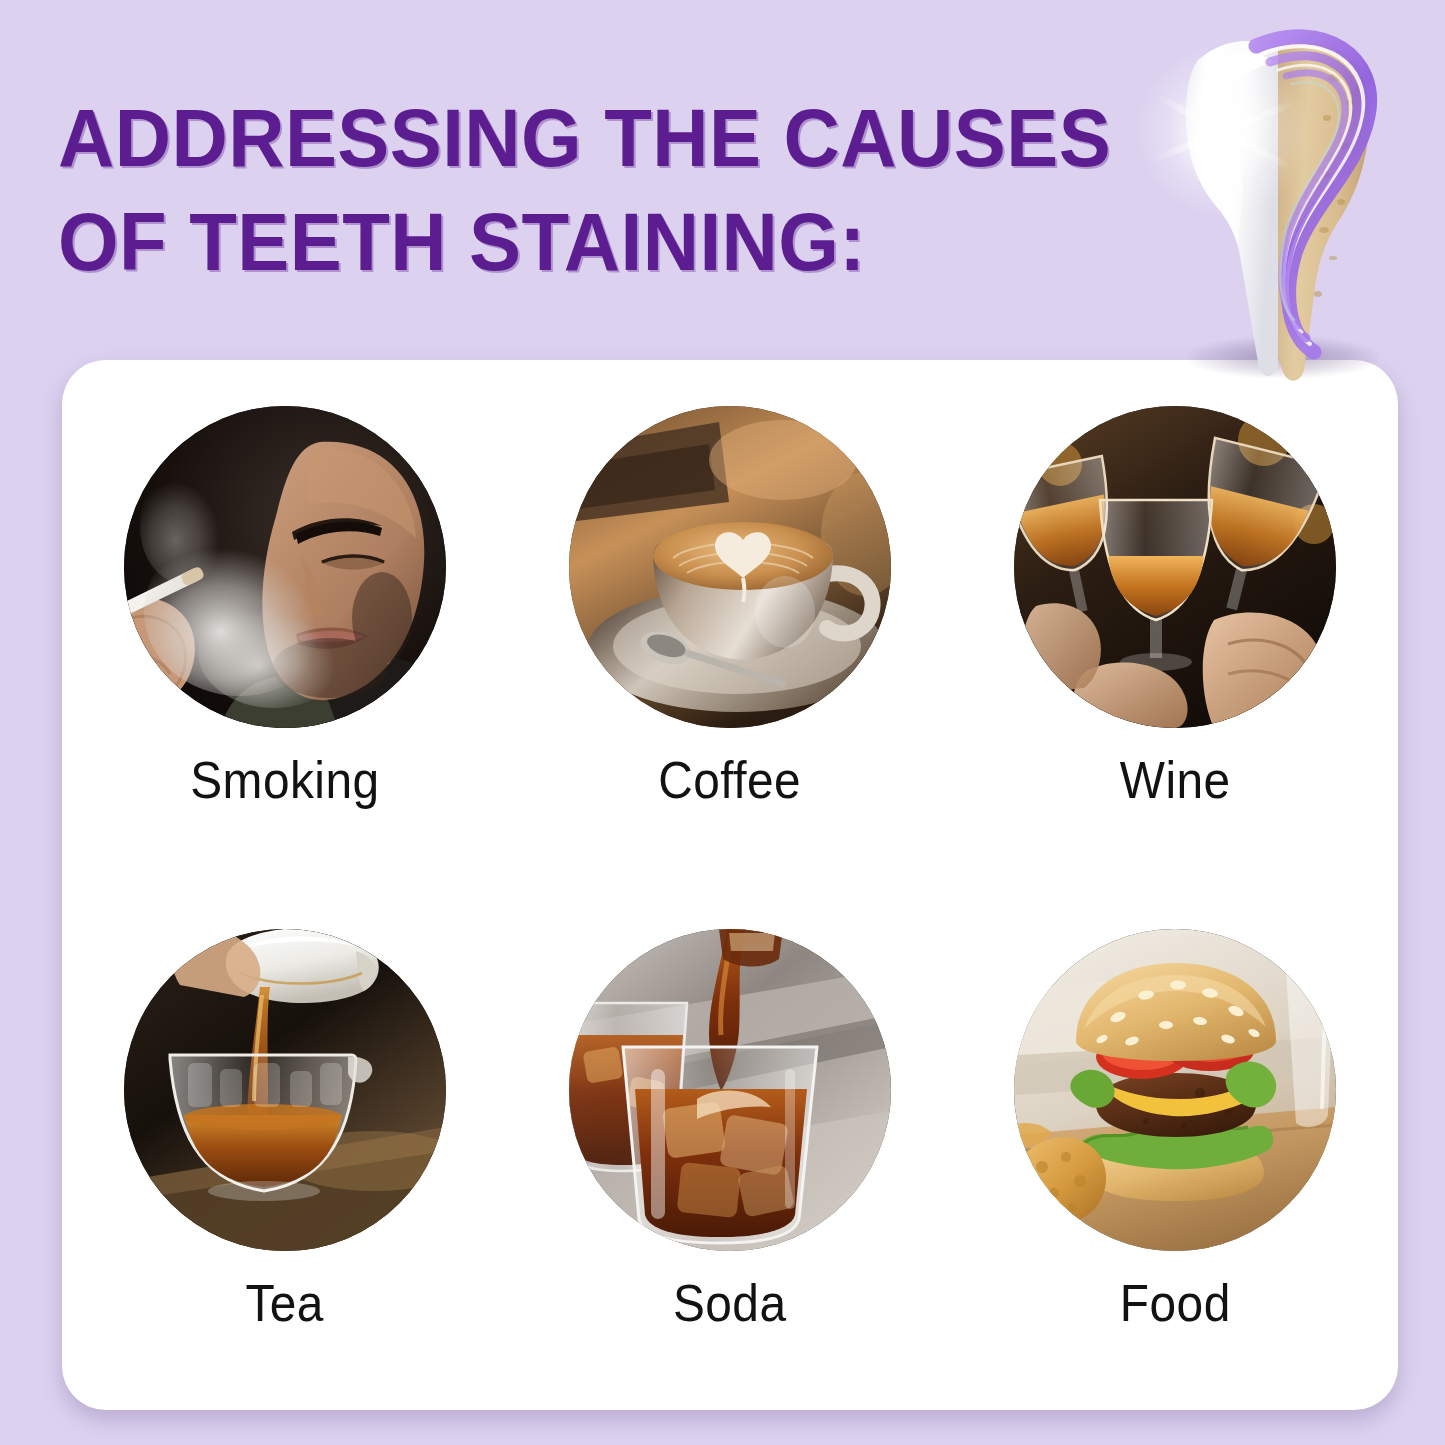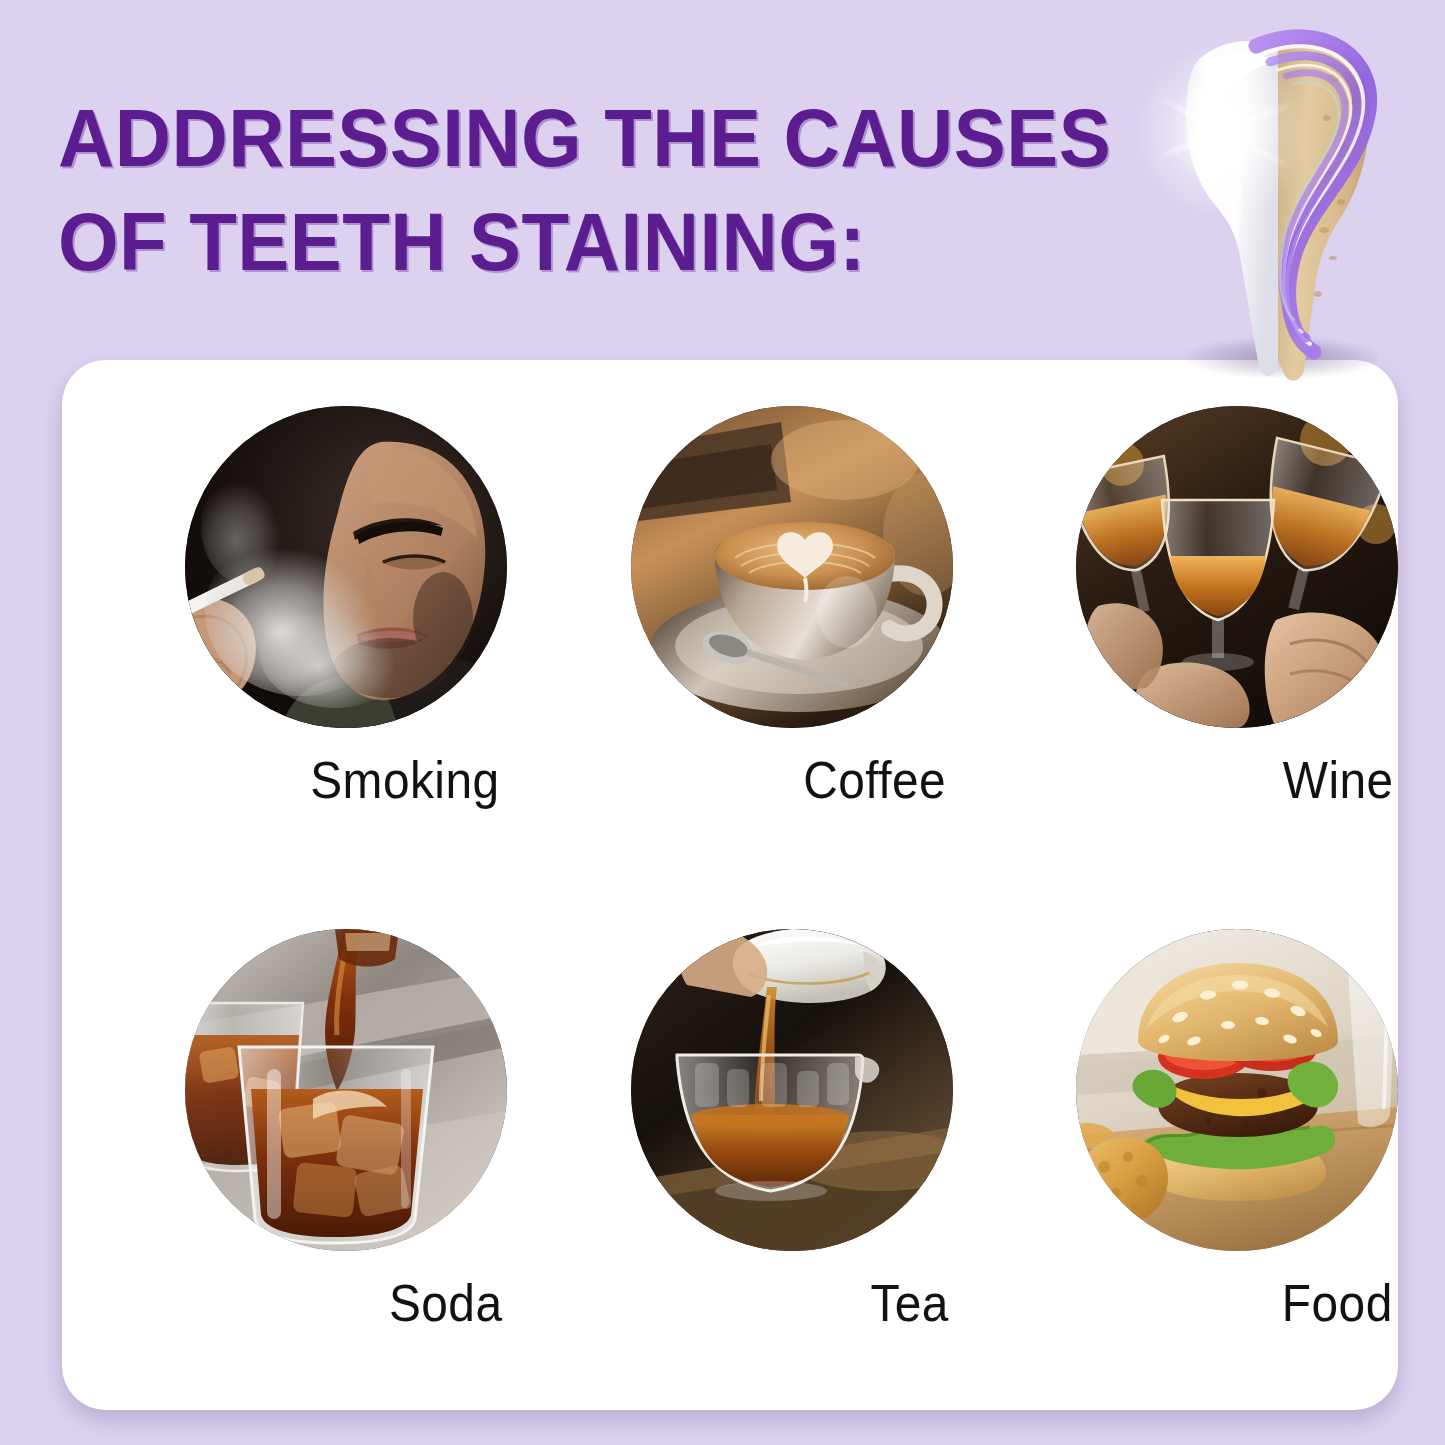--- a/index.html
+++ b/index.html
@@ -63,21 +63,21 @@
   
   .grid{
     position:absolute;left:62px;top:360px;
     width:1336px;height:1050px;
     display:grid;
     grid-template-columns:repeat(3,1fr);
     grid-template-rows:repeat(2,1fr);
     z-index:5;
   }
   .cell{
-    display:flex;flex-direction:column;align-items:flex-end;justify-content:flex-start;
+    display:flex;flex-direction:column;align-items:center;justify-content:flex-start;
     padding-top:46px;
   }
   .photo{
     width:322px;height:322px;border-radius:50%;
     overflow:hidden;position:relative;
     background:#2a2320;
   }
   .photo svg{display:block;width:322px;height:322px;}
   .caption{
     margin-top:22px;
@@ -353,79 +353,20 @@
           <path d="M22 200 C48 192 72 202 82 222 C92 242 86 270 70 282 L12 288 C4 258 6 214 22 200 Z" fill="url(#wHand)" opacity="0.9"></path>
         </svg>
       </div>
       <div class="caption">Wine</div>
     </div>
 
     <div class="cell r2">
       <div class="photo">
         <svg viewBox="0 0 322 322">
           <defs>
-            <linearGradient id="sBg" x1="0" y1="0" x2="0.8" y2="1">
-              <stop offset="0%" stop-color="#cfc8c2"></stop>
-                <stop offset="40%" stop-color="#8e8781"></stop>
-                <stop offset="100%" stop-color="#d6d0c9"></stop>
-            </linearGradient>
-            <linearGradient id="sCola" x1="0" y1="0" x2="0" y2="1">
-              <stop offset="0%" stop-color="#b35c1b"></stop>
-                <stop offset="45%" stop-color="#7d2f0c"></stop>
-                <stop offset="100%" stop-color="#4a1a06"></stop>
-            </linearGradient>
-            <linearGradient id="sGlass" x1="0" y1="0" x2="1" y2="0">
-              <stop offset="0%" stop-color="#ffffff" stop-opacity="0.55"></stop>
-              <stop offset="45%" stop-color="#ffffff" stop-opacity="0.12"></stop>
-              <stop offset="100%" stop-color="#ffffff" stop-opacity="0.48"></stop>
-            </linearGradient>
-          </defs>
-          <rect width="322" height="322" fill="url(#sBg)"></rect>
-
-          <path d="M0 96 L322 40 L322 92 L0 158 Z" fill="#b9b2ac" opacity="0.8"></path>
-          <path d="M0 150 L322 86 L322 118 L0 186 Z" fill="#6f6862" opacity="0.55"></path>
-          <path d="M0 238 L322 182 L322 322 L0 322 Z" fill="#cdc6bf" opacity="0.6"></path>
-
-          <path d="M-10 74 L118 74 L108 222 C104 236 88 242 54 242 C20 242 4 236 0 222 Z" fill="url(#sGlass)" stroke="#eceae7" stroke-width="2.5"></path>
-          <path d="M-6 106 L114 106 L106 218 C102 230 88 236 54 236 C20 236 6 230 2 218 Z" fill="url(#sCola)" opacity="0.93"></path>
-          <g fill="#e2a861" opacity="0.55">
-            <rect x="16" y="120" width="36" height="32" rx="6" transform="rotate(-10 34 136)"></rect>
-            <rect x="60" y="150" width="34" height="30" rx="6" transform="rotate(12 77 165)"></rect>
-          </g>
-
-          <path d="M158 0 C150 44 140 74 140 104 C140 126 146 146 152 162
-                   C160 150 168 126 170 102 C172 66 168 30 176 0 Z" fill="url(#sCola)"></path>
-          <path d="M162 8 C156 46 150 76 152 106" stroke="#d98b3a" stroke-width="5" fill="none" opacity="0.65"></path>
-
-          <path d="M150 0 L214 0 L210 30 C196 40 170 40 154 30 Z" fill="#6a2a0b" opacity="0.9"></path>
-          <path d="M160 4 L206 4 L204 22 L162 22 Z" fill="#f2d3a3" opacity="0.5"></path>
-
-          <path d="M54 118 L248 118 L230 290 C226 306 198 314 150 314 C102 314 74 306 70 290 Z" fill="url(#sGlass)" stroke="#f4f3f1" stroke-width="3"></path>
-          <path d="M66 160 L238 160 L226 286 C222 300 196 308 150 308 C104 308 80 300 76 286 Z" fill="url(#sCola)"></path>
-
-          <g opacity="0.72">
-            <rect x="96" y="176" width="58" height="50" rx="8" fill="#e8b777" opacity="0.75" transform="rotate(-8 125 201)"></rect>
-            <rect x="154" y="190" width="62" height="52" rx="8" fill="#f0cc96" opacity="0.6" transform="rotate(10 185 216)"></rect>
-            <rect x="110" y="236" width="60" height="50" rx="8" fill="#d99b52" opacity="0.6" transform="rotate(6 140 261)"></rect>
-            <rect x="172" y="240" width="50" height="44" rx="8" fill="#e8b777" opacity="0.55" transform="rotate(-12 197 262)"></rect>
-          </g>
-
-          <path d="M128 170 C150 156 186 160 202 178 C180 176 150 180 128 190 Z" fill="#f7e2c2" opacity="0.75"></path>
-
-          <rect x="82" y="140" width="14" height="150" rx="7" fill="#ffffff" opacity="0.45"></rect>
-          <rect x="216" y="140" width="10" height="140" rx="5" fill="#ffffff" opacity="0.3"></rect>
-        </svg>
-      </div>
-      <div class="caption">Soda</div>
-    </div>
-
-    <div class="cell r2">
-      <div class="photo">
-        <svg viewBox="0 0 322 322">
-          <defs>
             <linearGradient id="tBg" x1="0" y1="0" x2="0.7" y2="1">
               <stop offset="0%" stop-color="#2b2118"></stop>
                 <stop offset="45%" stop-color="#17110c"></stop>
                 <stop offset="100%" stop-color="#6b5238"></stop>
             </linearGradient>
             <linearGradient id="tLiq" x1="0" y1="0" x2="0" y2="1">
               <stop offset="0%" stop-color="#d18a2c"></stop>
                 <stop offset="45%" stop-color="#9c4d11"></stop>
                 <stop offset="100%" stop-color="#5d2807"></stop>
             </linearGradient>
@@ -470,20 +411,79 @@
             <rect x="64" y="134" width="24" height="44" rx="6"></rect>
             <rect x="96" y="140" width="22" height="38" rx="6"></rect>
             <rect x="130" y="134" width="26" height="44" rx="6"></rect>
             <rect x="166" y="142" width="22" height="36" rx="6"></rect>
             <rect x="196" y="134" width="22" height="42" rx="6"></rect>
           </g>
           <ellipse cx="140" cy="262" rx="56" ry="10" fill="#ffffff" opacity="0.25"></ellipse>
         </svg>
       </div>
       <div class="caption">Tea</div>
+    </div>
+
+    <div class="cell r2">
+      <div class="photo">
+        <svg viewBox="0 0 322 322">
+          <defs>
+            <linearGradient id="sBg" x1="0" y1="0" x2="0.8" y2="1">
+              <stop offset="0%" stop-color="#cfc8c2"></stop>
+                <stop offset="40%" stop-color="#8e8781"></stop>
+                <stop offset="100%" stop-color="#d6d0c9"></stop>
+            </linearGradient>
+            <linearGradient id="sCola" x1="0" y1="0" x2="0" y2="1">
+              <stop offset="0%" stop-color="#b35c1b"></stop>
+                <stop offset="45%" stop-color="#7d2f0c"></stop>
+                <stop offset="100%" stop-color="#4a1a06"></stop>
+            </linearGradient>
+            <linearGradient id="sGlass" x1="0" y1="0" x2="1" y2="0">
+              <stop offset="0%" stop-color="#ffffff" stop-opacity="0.55"></stop>
+              <stop offset="45%" stop-color="#ffffff" stop-opacity="0.12"></stop>
+              <stop offset="100%" stop-color="#ffffff" stop-opacity="0.48"></stop>
+            </linearGradient>
+          </defs>
+          <rect width="322" height="322" fill="url(#sBg)"></rect>
+
+          <path d="M0 96 L322 40 L322 92 L0 158 Z" fill="#b9b2ac" opacity="0.8"></path>
+          <path d="M0 150 L322 86 L322 118 L0 186 Z" fill="#6f6862" opacity="0.55"></path>
+          <path d="M0 238 L322 182 L322 322 L0 322 Z" fill="#cdc6bf" opacity="0.6"></path>
+
+          <path d="M-10 74 L118 74 L108 222 C104 236 88 242 54 242 C20 242 4 236 0 222 Z" fill="url(#sGlass)" stroke="#eceae7" stroke-width="2.5"></path>
+          <path d="M-6 106 L114 106 L106 218 C102 230 88 236 54 236 C20 236 6 230 2 218 Z" fill="url(#sCola)" opacity="0.93"></path>
+          <g fill="#e2a861" opacity="0.55">
+            <rect x="16" y="120" width="36" height="32" rx="6" transform="rotate(-10 34 136)"></rect>
+            <rect x="60" y="150" width="34" height="30" rx="6" transform="rotate(12 77 165)"></rect>
+          </g>
+
+          <path d="M158 0 C150 44 140 74 140 104 C140 126 146 146 152 162
+                   C160 150 168 126 170 102 C172 66 168 30 176 0 Z" fill="url(#sCola)"></path>
+          <path d="M162 8 C156 46 150 76 152 106" stroke="#d98b3a" stroke-width="5" fill="none" opacity="0.65"></path>
+
+          <path d="M150 0 L214 0 L210 30 C196 40 170 40 154 30 Z" fill="#6a2a0b" opacity="0.9"></path>
+          <path d="M160 4 L206 4 L204 22 L162 22 Z" fill="#f2d3a3" opacity="0.5"></path>
+
+          <path d="M54 118 L248 118 L230 290 C226 306 198 314 150 314 C102 314 74 306 70 290 Z" fill="url(#sGlass)" stroke="#f4f3f1" stroke-width="3"></path>
+          <path d="M66 160 L238 160 L226 286 C222 300 196 308 150 308 C104 308 80 300 76 286 Z" fill="url(#sCola)"></path>
+
+          <g opacity="0.72">
+            <rect x="96" y="176" width="58" height="50" rx="8" fill="#e8b777" opacity="0.75" transform="rotate(-8 125 201)"></rect>
+            <rect x="154" y="190" width="62" height="52" rx="8" fill="#f0cc96" opacity="0.6" transform="rotate(10 185 216)"></rect>
+            <rect x="110" y="236" width="60" height="50" rx="8" fill="#d99b52" opacity="0.6" transform="rotate(6 140 261)"></rect>
+            <rect x="172" y="240" width="50" height="44" rx="8" fill="#e8b777" opacity="0.55" transform="rotate(-12 197 262)"></rect>
+          </g>
+
+          <path d="M128 170 C150 156 186 160 202 178 C180 176 150 180 128 190 Z" fill="#f7e2c2" opacity="0.75"></path>
+
+          <rect x="82" y="140" width="14" height="150" rx="7" fill="#ffffff" opacity="0.45"></rect>
+          <rect x="216" y="140" width="10" height="140" rx="5" fill="#ffffff" opacity="0.3"></rect>
+        </svg>
+      </div>
+      <div class="caption">Soda</div>
     </div>
 
     <div class="cell r2">
       <div class="photo">
         <svg viewBox="0 0 322 322">
           <defs>
             <linearGradient id="fBg" x1="0" y1="0" x2="0.4" y2="1">
               <stop offset="0%" stop-color="#f3efe8"></stop>
                 <stop offset="55%" stop-color="#ddd3c4"></stop>
                 <stop offset="100%" stop-color="#c2ab8d"></stop>

